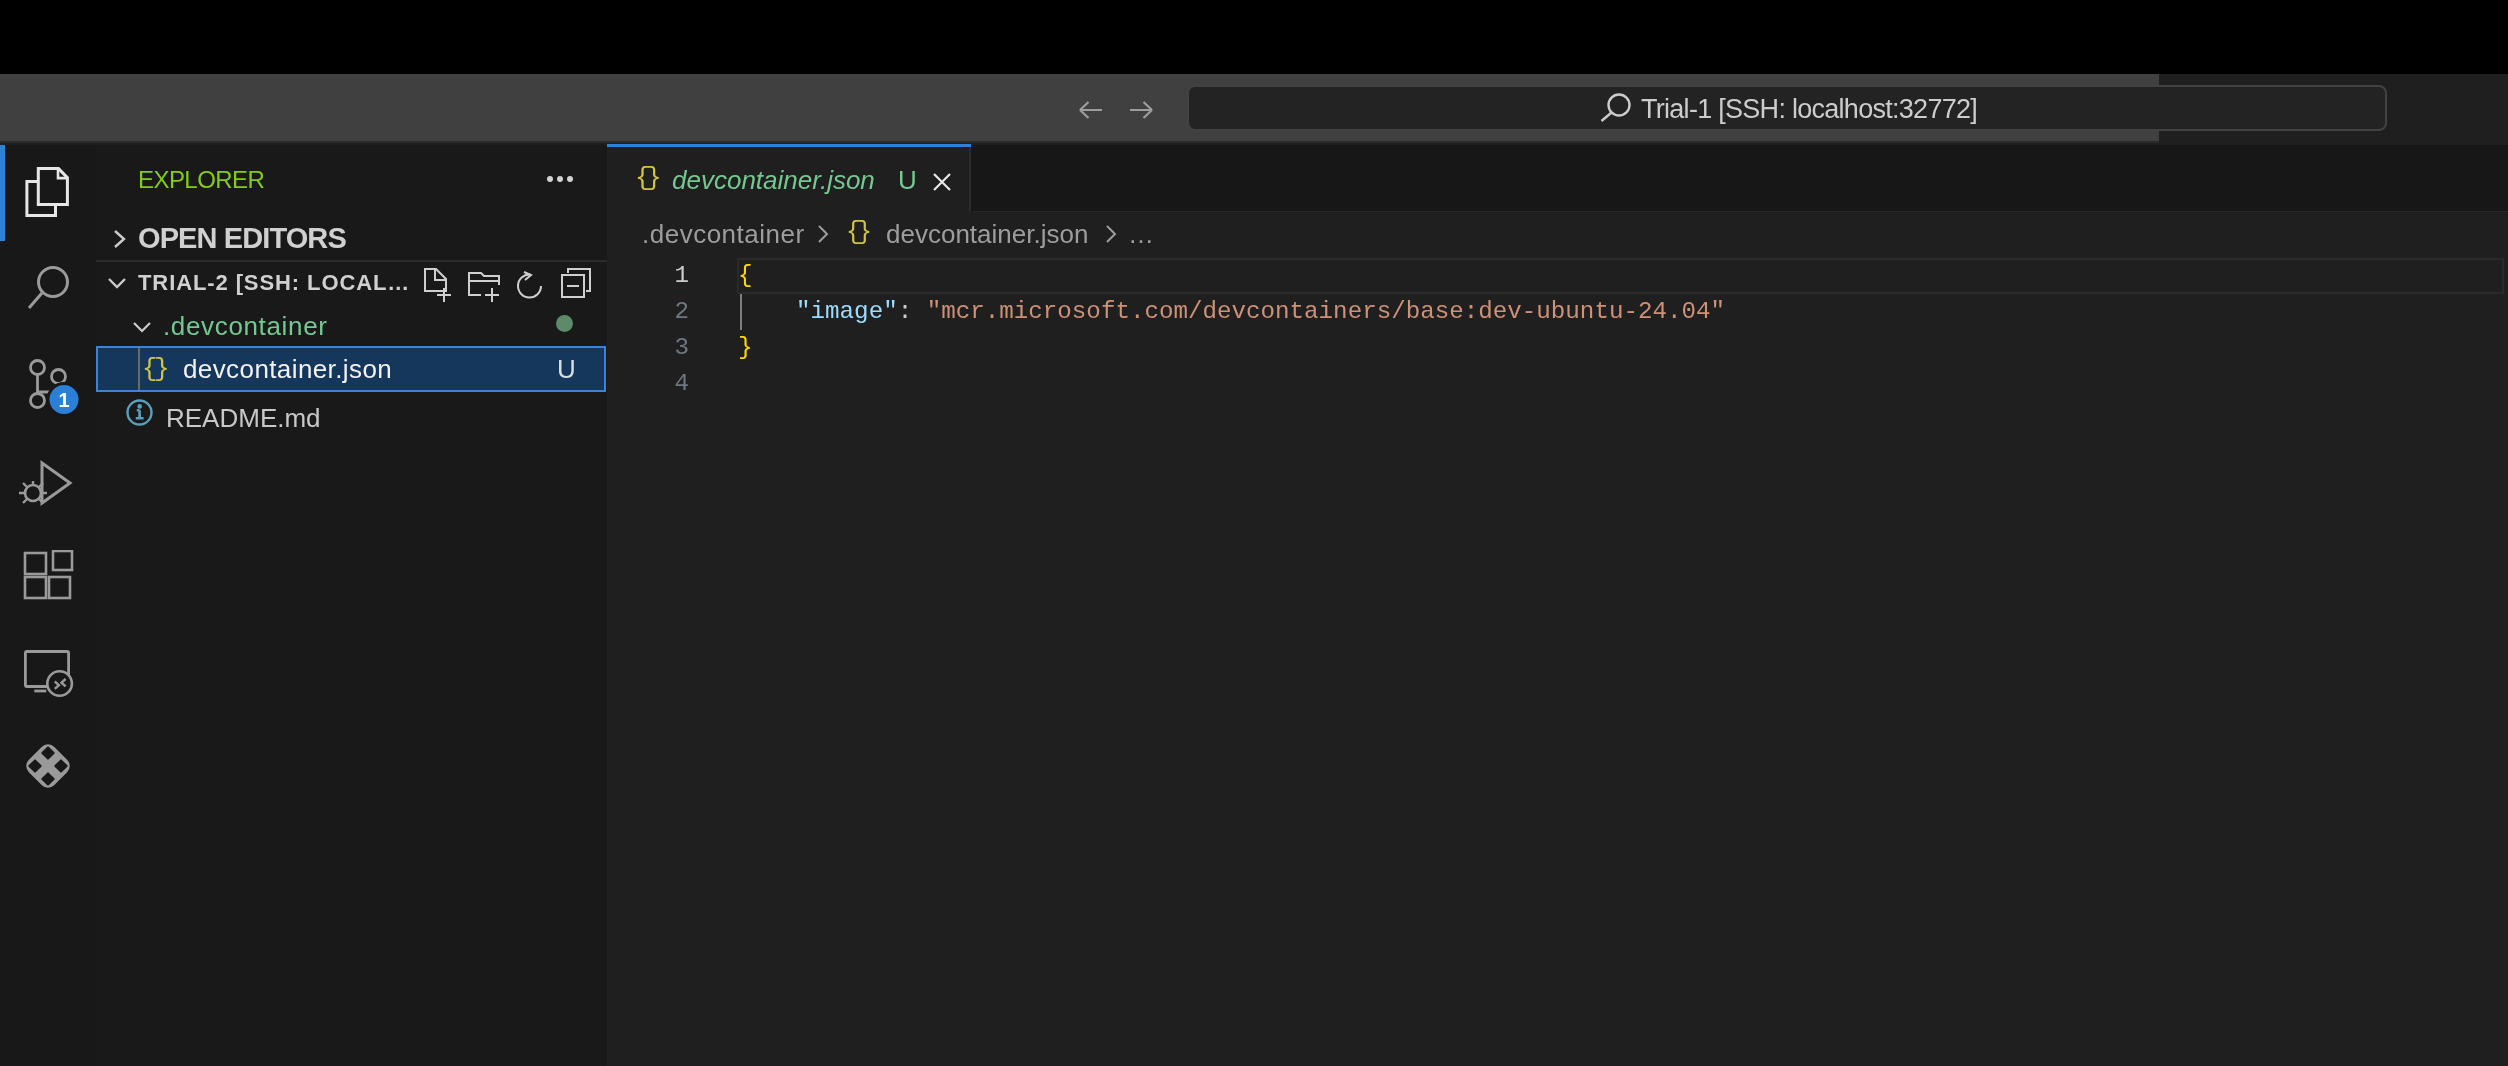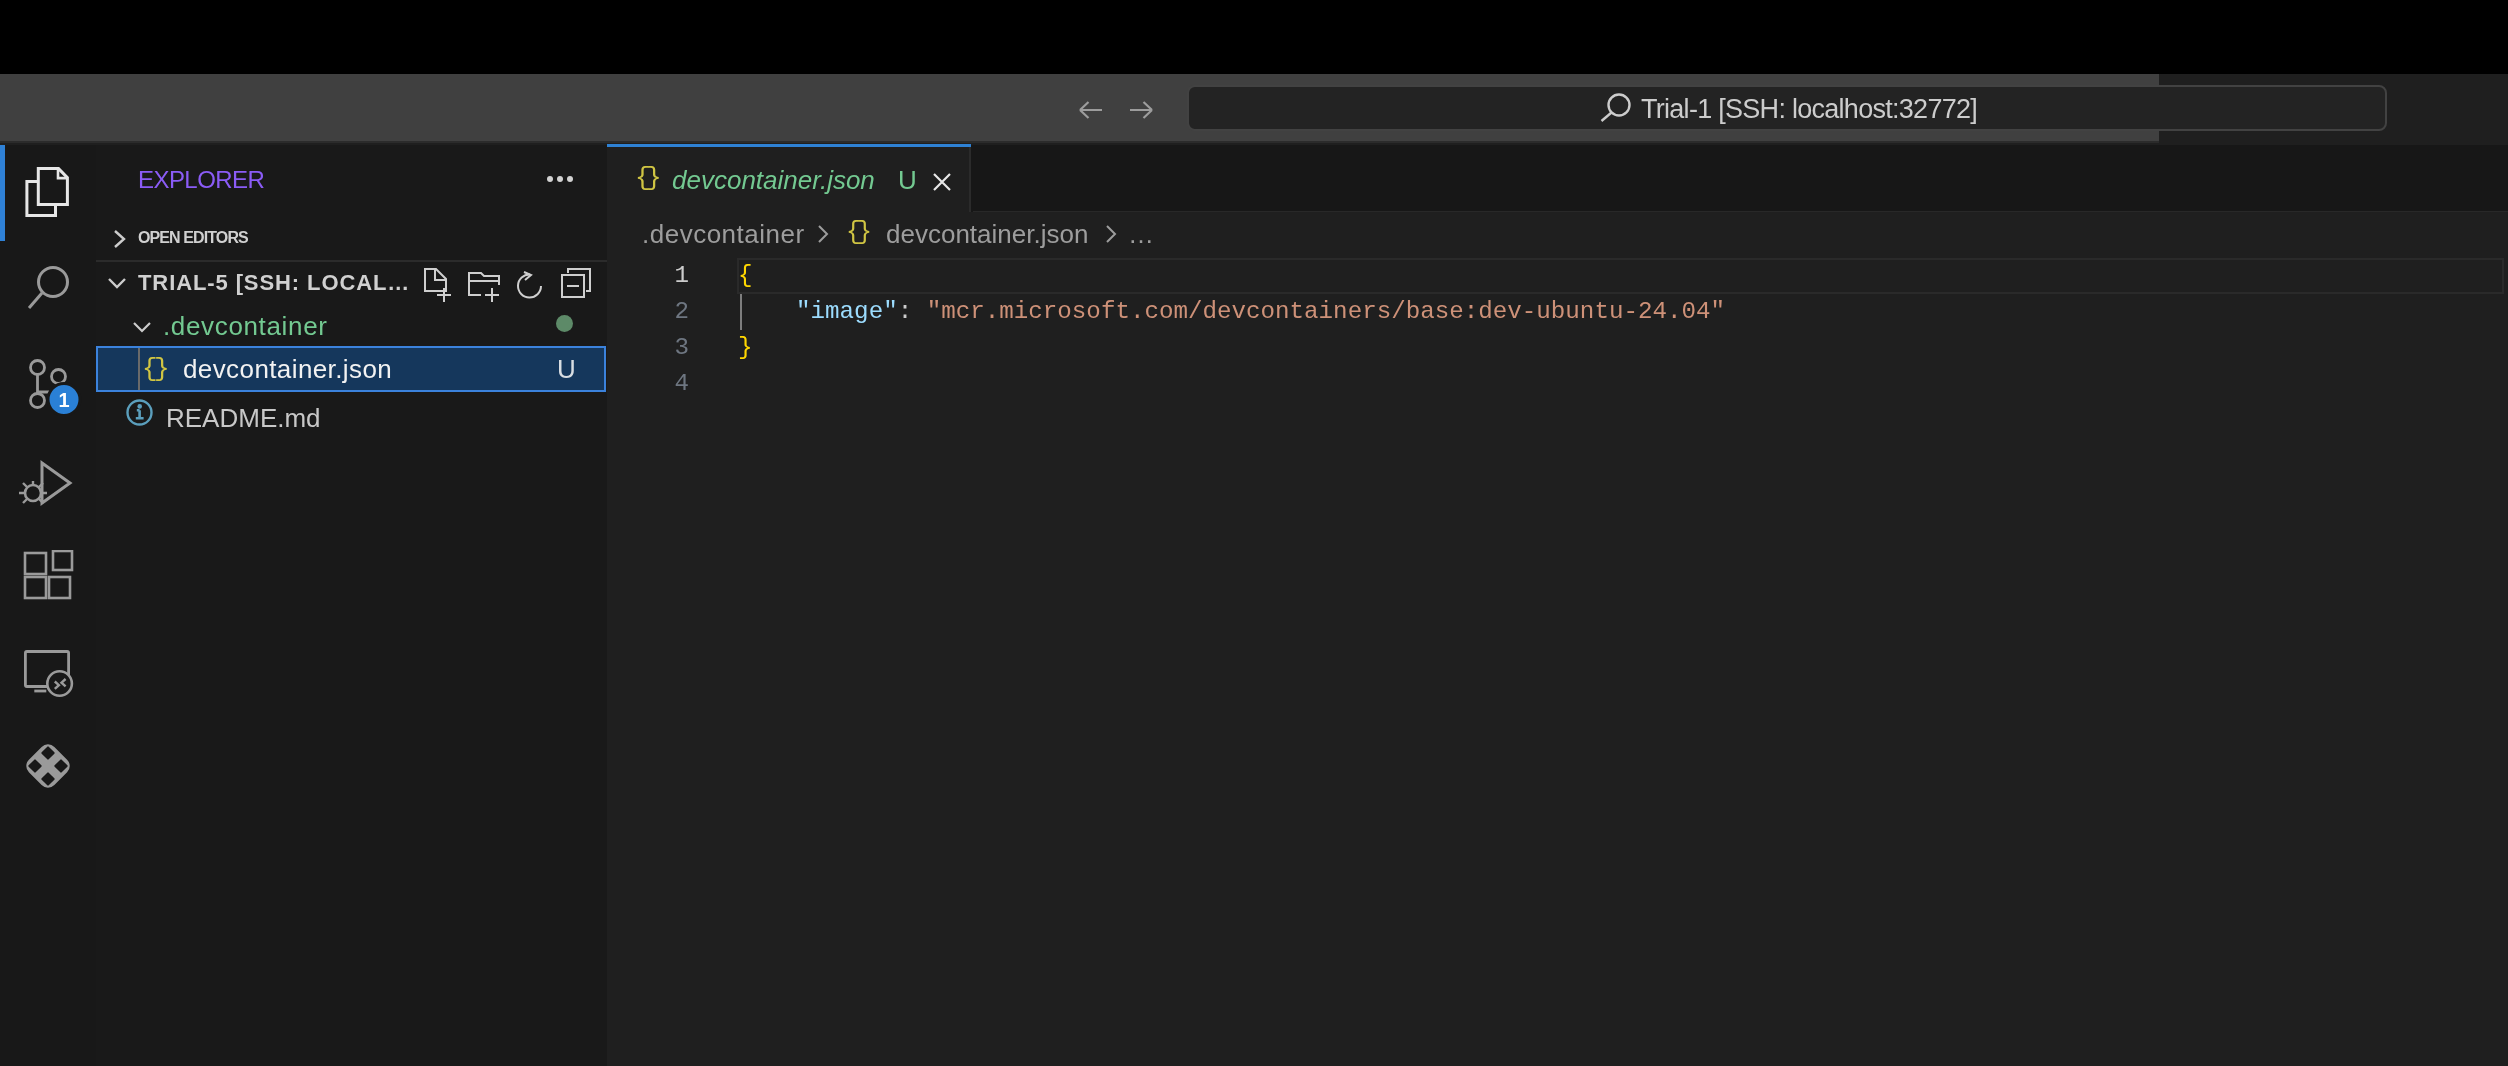--- a/index.html
+++ b/index.html
@@ -77,37 +77,37 @@
     <rect x="9" y="9" width="36" height="36" rx="9" fill="#9a9a9a" transform="rotate(45 27 27)"></rect>
     <rect x="22" y="9" width="10" height="10" rx="1" fill="#181818" transform="rotate(45 27 14)"></rect>
     <rect x="9" y="22" width="10" height="10" rx="1" fill="#181818" transform="rotate(45 14 27)"></rect>
     <rect x="35" y="22" width="10" height="10" rx="1" fill="#181818" transform="rotate(45 40 27)"></rect>
     <rect x="22" y="35" width="10" height="10" rx="1" fill="#181818" transform="rotate(45 27 40)"></rect>
   </svg>
 </div>
 
 <div class="abs" style="left:96px;top:145px;width:511px;height:921px;background:#191919;">
 
-  <div class="abs" style="left:42px;top:21px;font-size:24px;letter-spacing:-0.55px;color:#8b5cf6;">EXPLORER</div>
+  <div class="abs" style="left:42px;top:21px;font-size:24px;letter-spacing:-0.55px;color:#84cc16;">EXPLORER</div>
   <svg class="abs" style="left:450px;top:30px;" width="30" height="8" viewBox="0 0 30 8">
       <circle cx="4" cy="4" r="3" fill="#d2d2d2"></circle>
       <circle cx="14" cy="4" r="3" fill="#d2d2d2"></circle>
       <circle cx="24" cy="4" r="3" fill="#d2d2d2"></circle>
     </svg>
 
   <svg class="abs" style="left:14px;top:82px;" width="18" height="24" viewBox="0 0 18 24">
     <path d="M5 4 L14 12 L5 20" stroke="#cccccc" stroke-width="2.4" fill="none"></path>
   </svg>
-  <div class="abs" style="left:42px;top:71px;height:44px;line-height:44px;font-size:16px;font-weight:bold;letter-spacing:-0.9px;color:#d0d0d0;">OPEN EDITORS</div>
+  <div class="abs" style="left:42px;top:71px;height:44px;line-height:44px;font-size:29px;font-weight:bold;letter-spacing:-0.9px;color:#d0d0d0;">OPEN EDITORS</div>
   <div class="abs" style="left:0;top:115px;width:511px;height:2px;background:#2b2b2b;"></div>
 
   <svg class="abs" style="left:10px;top:128px;" width="22" height="20" viewBox="0 0 22 20">
     <path d="M3 6 L11 14 L19 6" stroke="#cccccc" stroke-width="2.4" fill="none"></path>
   </svg>
-  <div class="abs" style="left:42px;top:116px;height:44px;line-height:44px;font-size:22px;font-weight:bold;letter-spacing:0.9px;color:#d0d0d0;">TRIAL-5 [SSH: LOCAL…</div>
+  <div class="abs" style="left:42px;top:116px;height:44px;line-height:44px;font-size:22px;font-weight:bold;letter-spacing:0.9px;color:#d0d0d0;">TRIAL-2 [SSH: LOCAL…</div>
 
   <svg class="abs" style="left:326px;top:122px;" width="30" height="36" viewBox="0 0 30 36">
     <path d="M3 2 H14 L24 12 V24 H3 Z" fill="none" stroke="#cfcfcf" stroke-width="2"></path>
     <path d="M13 3 V13 H23" fill="none" stroke="#cfcfcf" stroke-width="2"></path>
     <path d="M22 21 V35 M15 28 H29" stroke="#cfcfcf" stroke-width="2" fill="none"></path>
   </svg>
   <svg class="abs" style="left:371px;top:126px;" width="34" height="32" viewBox="0 0 34 32">
     <path d="M2 2 H14 L17 5 H32 V10 H2 Z" fill="none" stroke="#cfcfcf" stroke-width="2"></path>
     <path d="M2 8 V24 H14 M32 8 V14" fill="none" stroke="#cfcfcf" stroke-width="2"></path>
     <path d="M25 17 V31 M18 24 H32" stroke="#cfcfcf" stroke-width="2" fill="none"></path>

